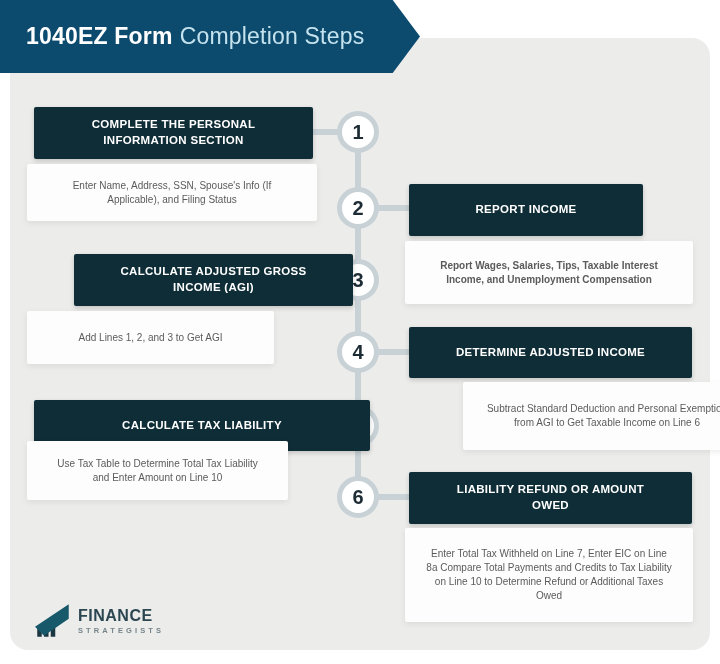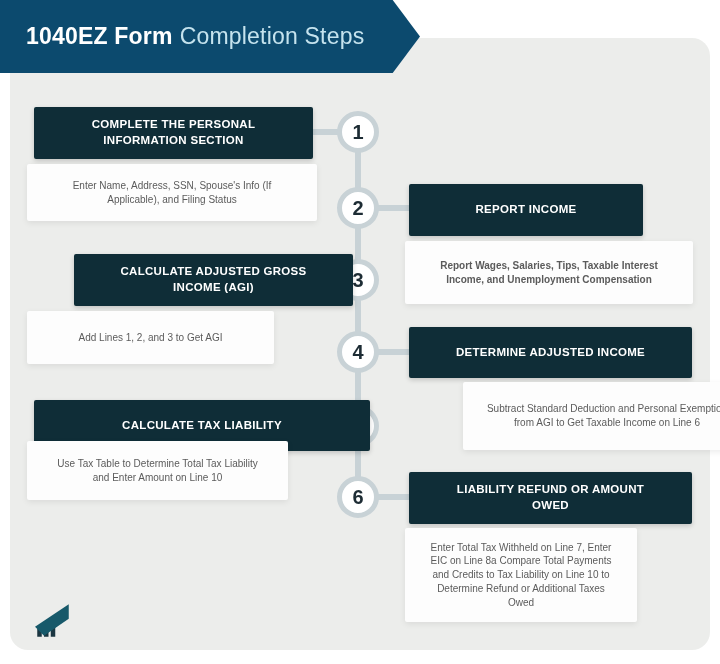--- a/index.html
+++ b/index.html
@@ -72,21 +72,21 @@
   .t3{left:34px;top:254px;width:279px;height:52px;margin-left:40px;}
   .d3{left:27px;top:311px;width:247px;height:53px;}
   
   .t4{left:409px;top:327px;width:283px;height:51px;}
   .d4{left:415px;top:382px;width:288px;height:68px;margin-left:48px;}
   
   .t5{left:34px;top:400px;width:336px;height:51px;}
   .d5{left:27px;top:441px;width:261px;height:59px;}
   
   .t6{left:409px;top:472px;width:283px;height:52px;}
-  .d6{left:405px;top:528px;width:232px;height:94px;}
+  .d6{left:405px;top:528px;width:288px;height:94px;}
 
   .footer-logo{
     position:absolute;left:35px;top:603px;display:flex;align-items:center;gap:7px;
   }
   .logo-mark{width:36px;height:36px;}
   .logo-text{display:flex;flex-direction:column;line-height:1;}
   .logo-primary{font-weight:bold;font-size:16px;color:#2B4551;letter-spacing:.5px;}
   .logo-secondary{font-size:7.5px;color:#76848B;letter-spacing:3.1px;margin-top:3px;font-weight:bold;}
 </style>
 </head>
@@ -168,13 +168,17 @@
     <span>Enter Total Tax Withheld on Line 7, Enter EIC on Line 8a Compare Total Payments and Credits to Tax Liability on Line 10 to Determine Refund or Additional Taxes Owed</span>
   </div>
 
 <div class="footer-logo">
   <svg class="logo-mark" viewBox="0 0 32 32">
     <rect x="2" y="23" width="4" height="7" fill="#1B3641"></rect>
     <rect x="8" y="19" width="4" height="11" fill="#1B3641"></rect>
     <rect x="14" y="15" width="4" height="15" fill="#1B3641"></rect>
     <polygon points="0,21 30,1 30,14 8,29" fill="#17596A"></polygon>
   </svg>
+  <div class="logo-text">
+    <span class="logo-primary">FINANCE</span>
+    <span class="logo-secondary">STRATEGISTS</span>
+  </div>
 </div>
 
 </body></html>

